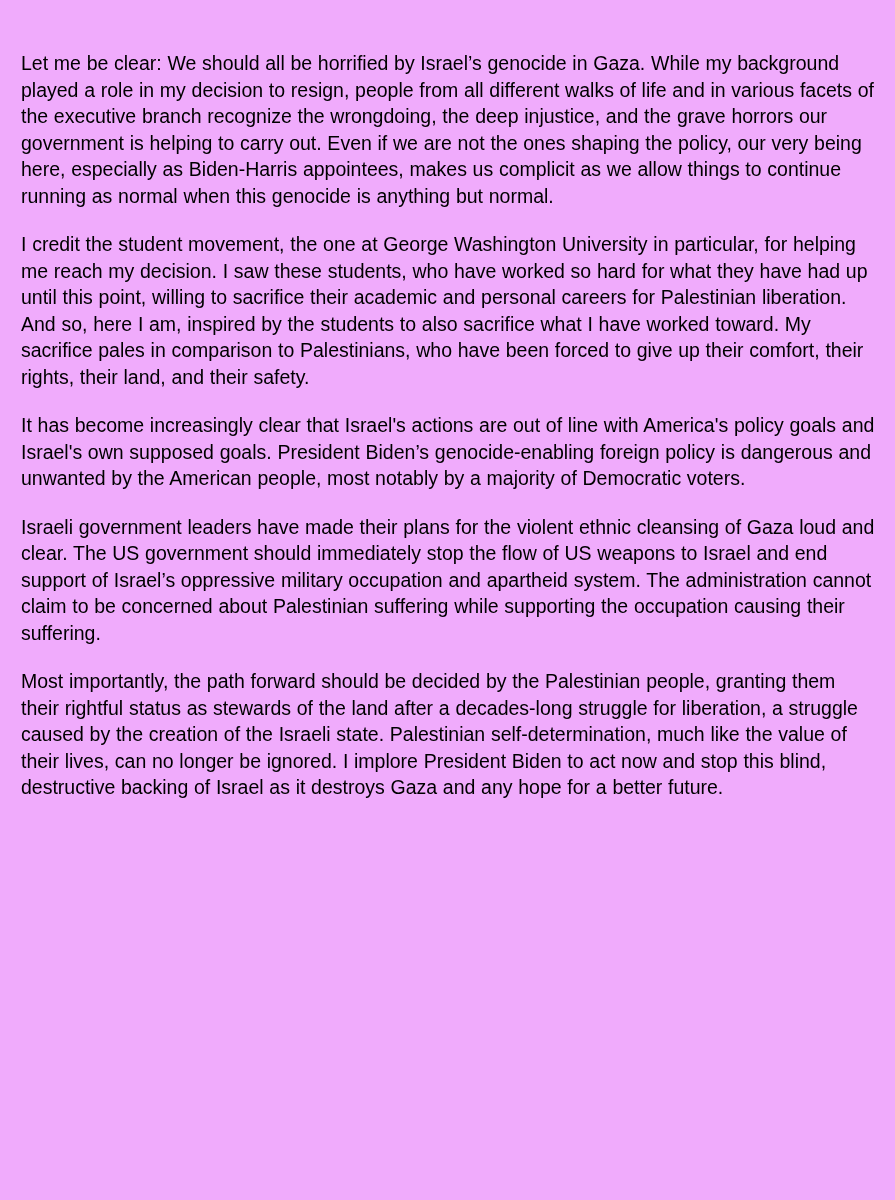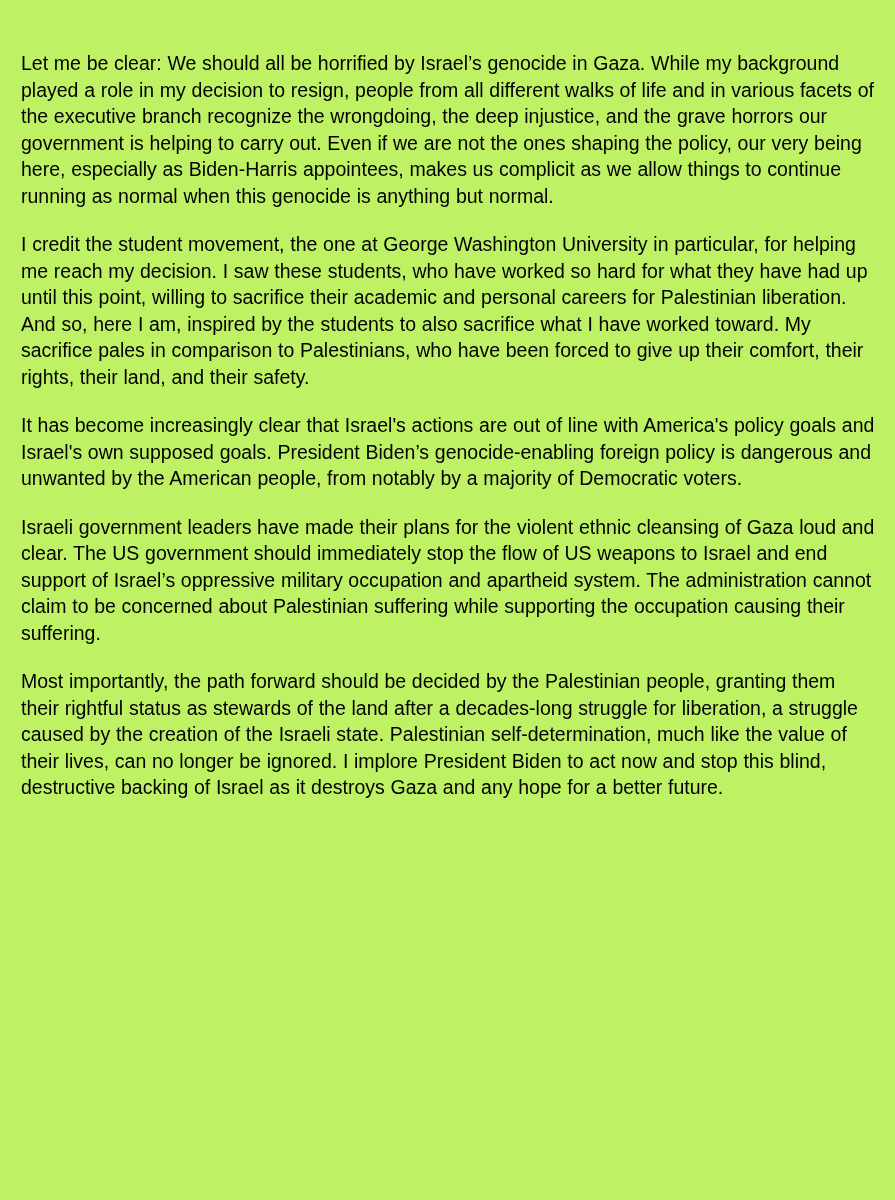--- a/index.html
+++ b/index.html
@@ -4,21 +4,21 @@
 <style>
   html, body {
     margin: 0;
     padding: 0;
     background: #ffffff;
   }
   .page {
     position: relative;
     width: 895px;
     height: 1200px;
-    background: #bef264;
+    background: #f0abfc;
     overflow: hidden;
     box-sizing: border-box;
     padding: 50px 20px 0 21px;
   }
   .doc-body {
     width: 855px;
     font-family: "Liberation Sans", "DejaVu Sans", sans-serif;
     font-size: 19.5px;
     line-height: 26.5px;
     color: #000000;
@@ -30,17 +30,17 @@
     word-spacing: 0.3px;
   }
 </style>
 </head>
 <body>
 
 <div class="page">
   <div class="doc-body">
     <p>Let me be clear: We should all be horrified by Israel’s genocide in Gaza. While my background played a role in my decision to resign, people from all different walks of life and in various facets of the executive branch recognize the wrongdoing, the deep injustice, and the grave horrors our government is helping to carry out. Even if we are not the ones shaping the policy, our very being here, especially as Biden-Harris appointees, makes us complicit as we allow things to continue running as normal when this genocide is anything but normal.</p>
     <p>I credit the student movement, the one at George Washington University in particular, for helping me reach my decision. I saw these students, who have worked so hard for what they have had up until this point, willing to sacrifice their academic and personal careers for Palestinian liberation. And so, here I am, inspired by the students to also sacrifice what I have worked toward. My sacrifice pales in comparison to Palestinians, who have been forced to give up their comfort, their rights, their land, and their safety.</p>
-    <p>It has become increasingly clear that Israel's actions are out of line with America's policy goals and Israel's own supposed goals. President Biden’s genocide-enabling foreign policy is dangerous and unwanted by the American people, from notably by a majority of Democratic voters.</p>
+    <p>It has become increasingly clear that Israel's actions are out of line with America's policy goals and Israel's own supposed goals. President Biden’s genocide-enabling foreign policy is dangerous and unwanted by the American people, most notably by a majority of Democratic voters.</p>
     <p>Israeli government leaders have made their plans for the violent ethnic cleansing of Gaza loud and clear. The US government should immediately stop the flow of US weapons to Israel and end support of Israel’s oppressive military occupation and apartheid system. The administration cannot claim to be concerned about Palestinian suffering while supporting the occupation causing their suffering.</p>
     <p>Most importantly, the path forward should be decided by the Palestinian people, granting them their rightful status as stewards of the land after a decades-long struggle for liberation, a struggle caused by the creation of the Israeli state. Palestinian self-determination, much like the value of their lives, can no longer be ignored. I implore President Biden to act now and stop this blind, destructive backing of Israel as it destroys Gaza and any hope for a better future.</p>
   </div>
 </div>
 
 </body></html>

